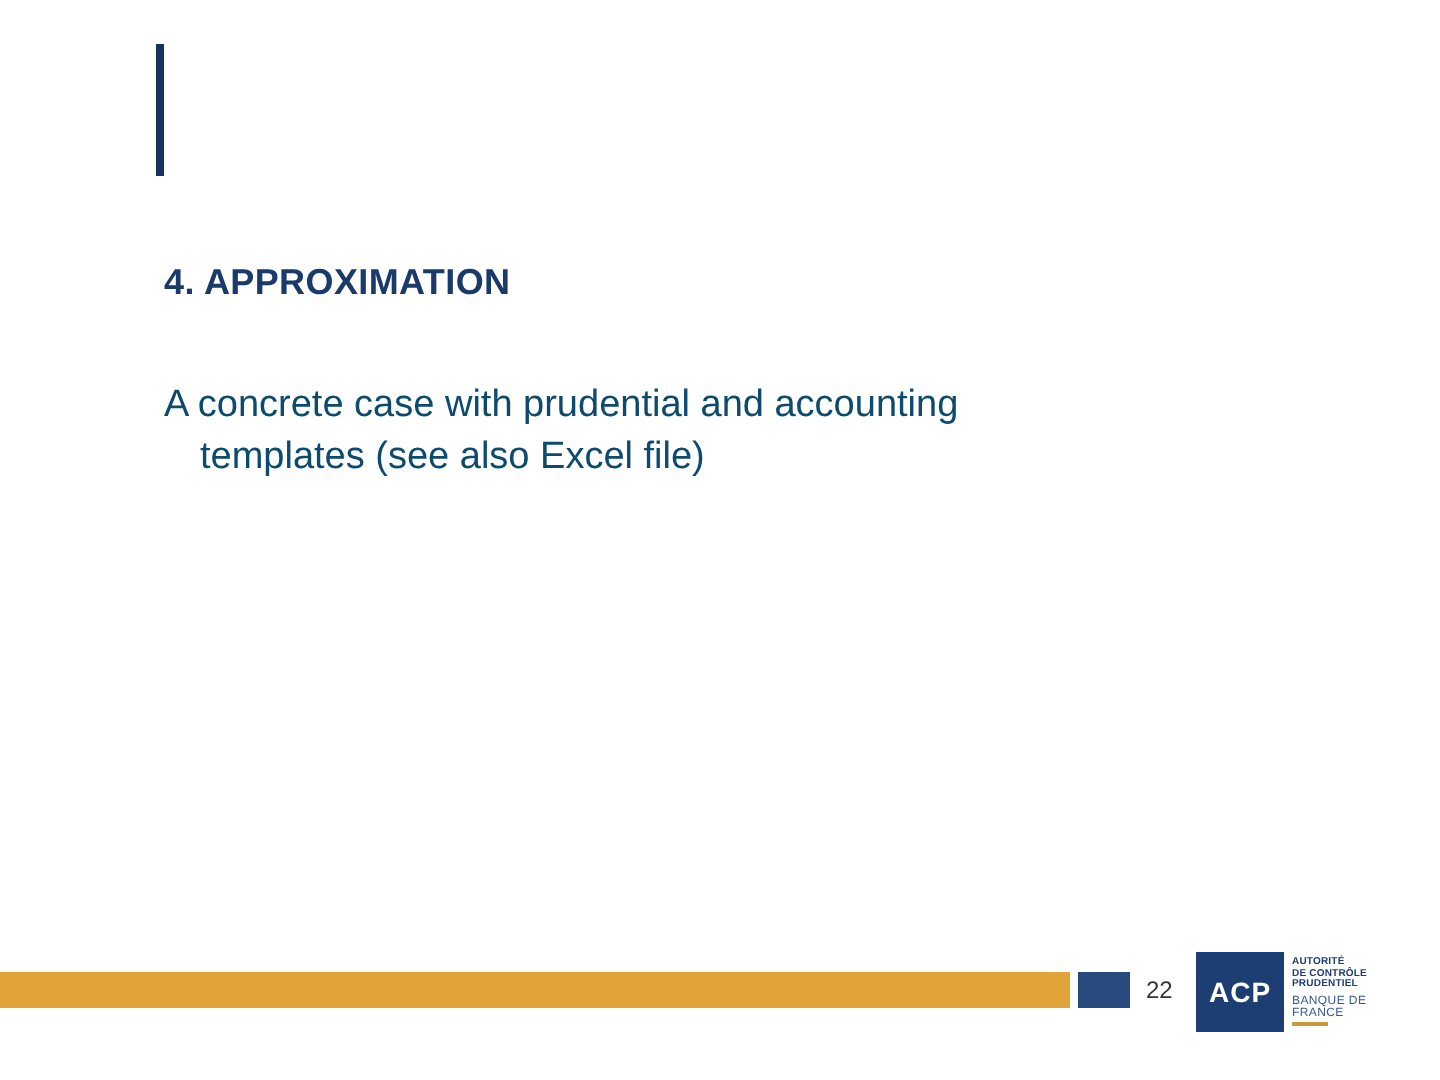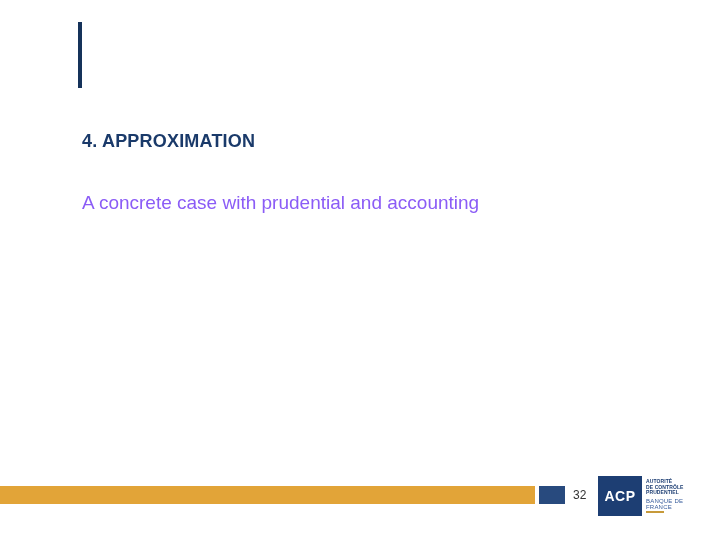--- a/index.html
+++ b/index.html
@@ -35,21 +35,21 @@
     color: #1a3a6a;
     letter-spacing: 0.2px;
   }
   .body-text {
     position: absolute;
     top: 190px;
     left: 82px;
     width: 520px;
     font-size: 19px;
     line-height: 1.35;
-    color: #8b5cf6;
+    color: #0c4a6e;
   }
   .body-text .line2 {
     padding-left: 18px;
   }
   .footer-bar {
     position: absolute;
     left: 0;
     bottom: 36px;
     height: 18px;
     width: 565px;
@@ -127,29 +127,30 @@
 <body>
 
 <div class="slide">
 
   <div class="top-rule"></div>
 
   <div class="heading">4. APPROXIMATION</div>
 
   <div class="body-text">
     <div>A concrete case with prudential and accounting</div>
+    <div class="line2">templates (see also Excel file)</div>
   </div>
 
   <div class="footer-bar">
     <div class="gold"></div>
     <div class="white-gap"></div>
     <div class="blue"></div>
   </div>
 
-  <div class="page-number">32</div>
+  <div class="page-number">22</div>
 
   <div class="logo-block">
     <div class="logo-left">ACP</div>
     <div class="logo-right">
       <div class="tiny">AUTORITÉ</div>
       <div class="tiny">DE CONTRÔLE</div>
       <div class="tiny">PRUDENTIEL</div>
       <div class="bank">BANQUE DE FRANCE</div>
       <div class="dash"></div>
     </div>

